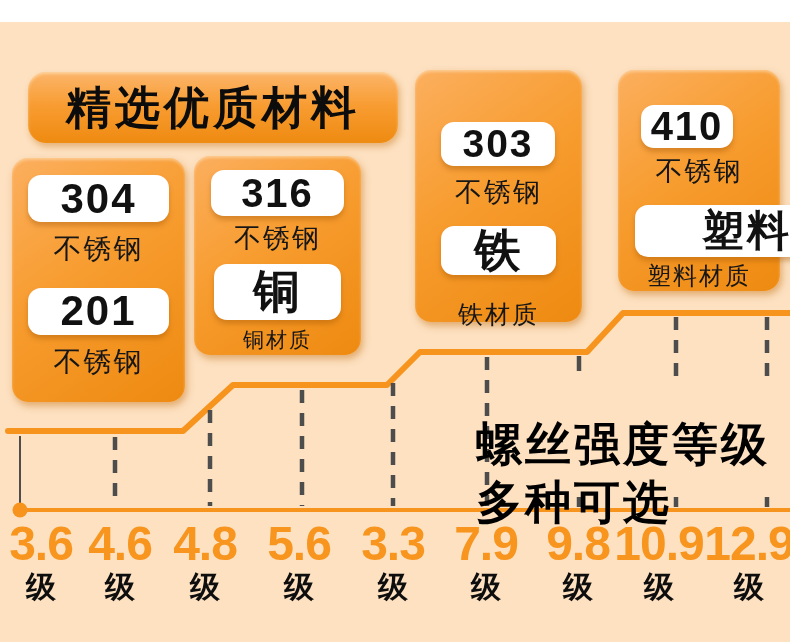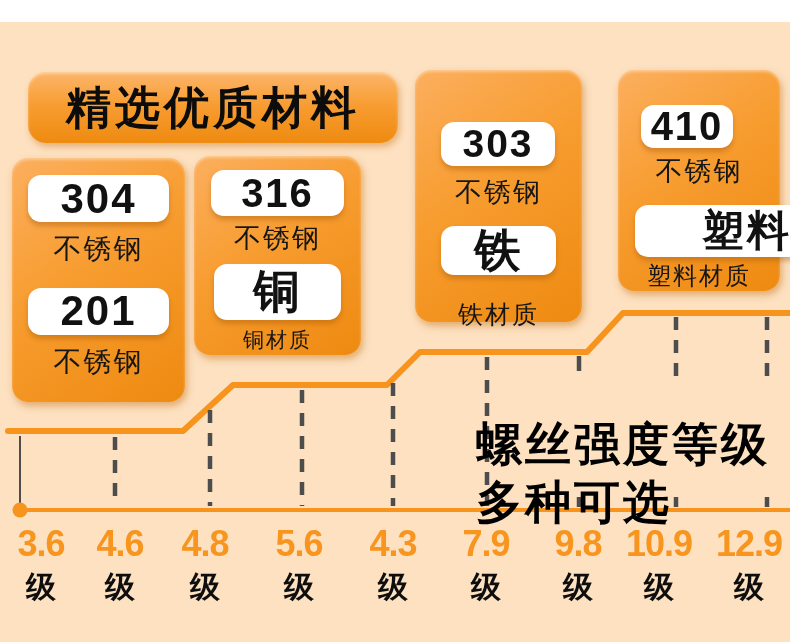--- a/index.html
+++ b/index.html
@@ -75,21 +75,21 @@
     position:absolute;top:375px;right:20px;
     font-size:46px;font-weight:900;color:#000;line-height:58px;letter-spacing:3px;
     white-space:nowrap;
     margin-top:40px;
   }
   
   .grade{
     position:absolute;top:521px;transform:translateX(-50%);text-align:center;
   }
   .gnum{
-    font-size:36px;font-weight:800;color:#f7951e;line-height:46px;letter-spacing:-1px;white-space:nowrap;
+    font-size:48px;font-weight:800;color:#f7951e;line-height:46px;letter-spacing:-1px;white-space:nowrap;
   }
   .gunit{
     font-size:30px;font-weight:700;color:#0e0e0e;margin-top:5px;line-height:30px;
   }
   .g1{left:41px}.g2{left:120px}.g3{left:205px}.g4{left:299px}.g5{left:393px}
   .g6{left:486px}.g7{left:578px}.g8{left:659px}.g9{left:749px}
 </style>
 </head>
 <body>
 
@@ -183,21 +183,21 @@
   </div>
   <div class="grade g3">
     <div class="gnum">4.8</div>
     <div class="gunit">级</div>
   </div>
   <div class="grade g4">
     <div class="gnum">5.6</div>
     <div class="gunit">级</div>
   </div>
   <div class="grade g5">
-    <div class="gnum">4.3</div>
+    <div class="gnum">3.3</div>
     <div class="gunit">级</div>
   </div>
   <div class="grade g6">
     <div class="gnum">7.9</div>
     <div class="gunit">级</div>
   </div>
   <div class="grade g7">
     <div class="gnum">9.8</div>
     <div class="gunit">级</div>
   </div>

